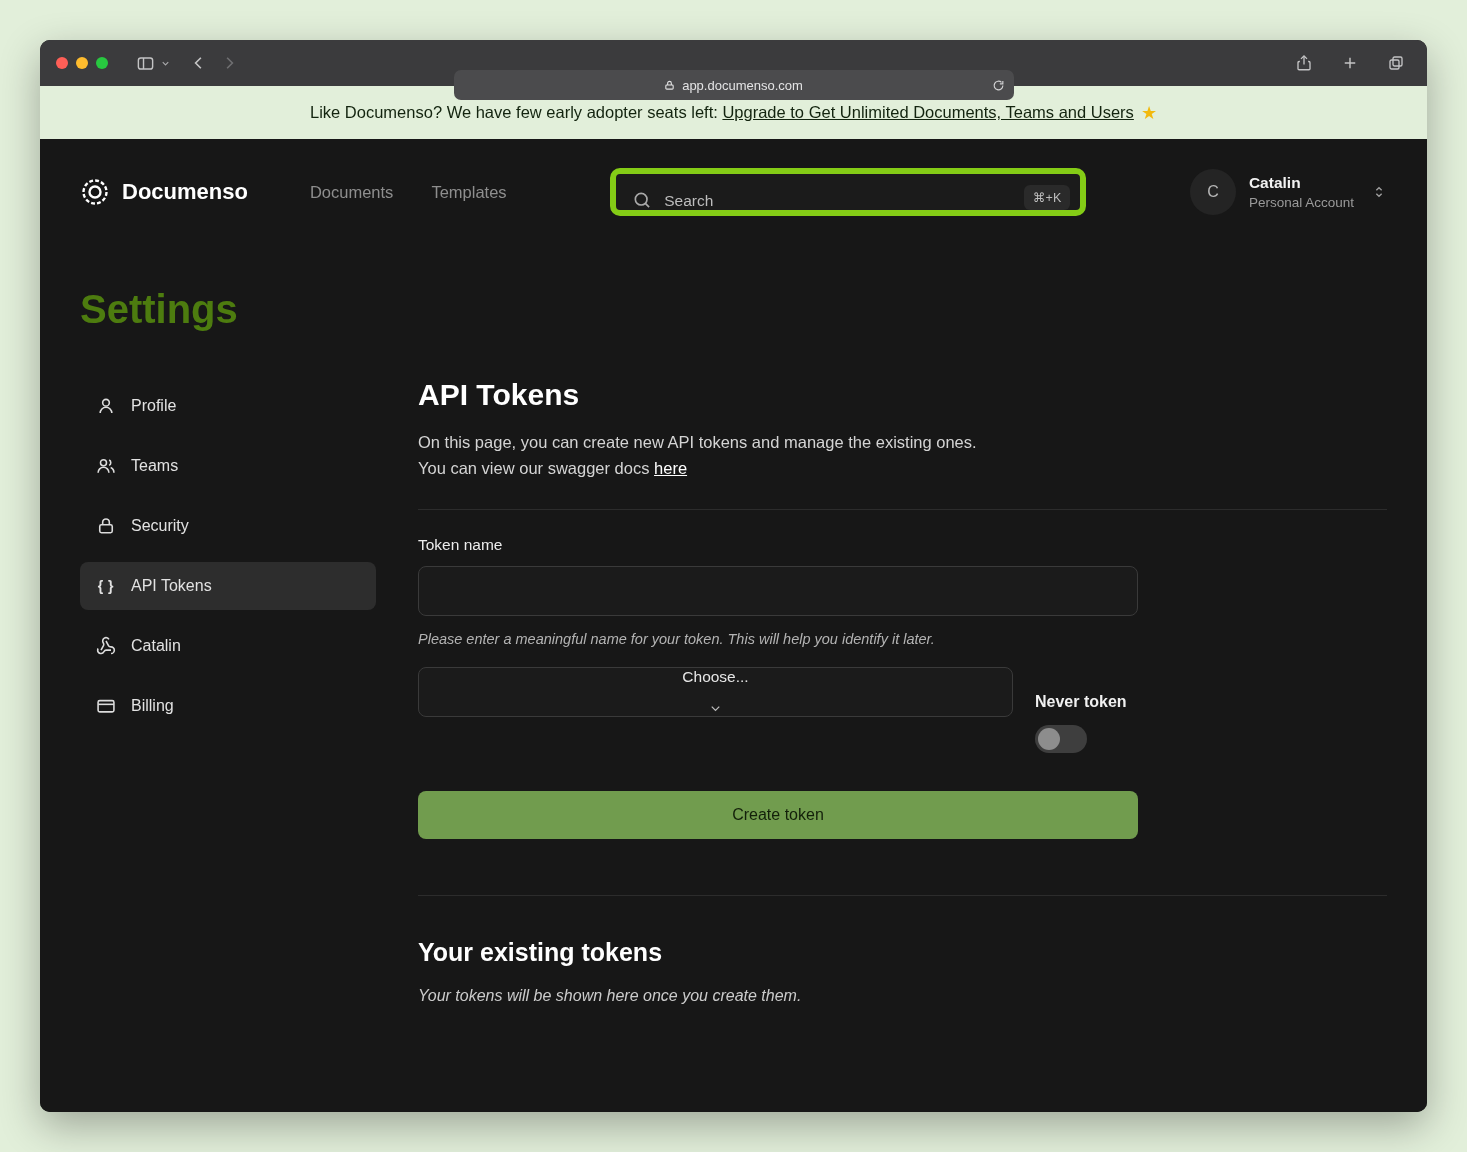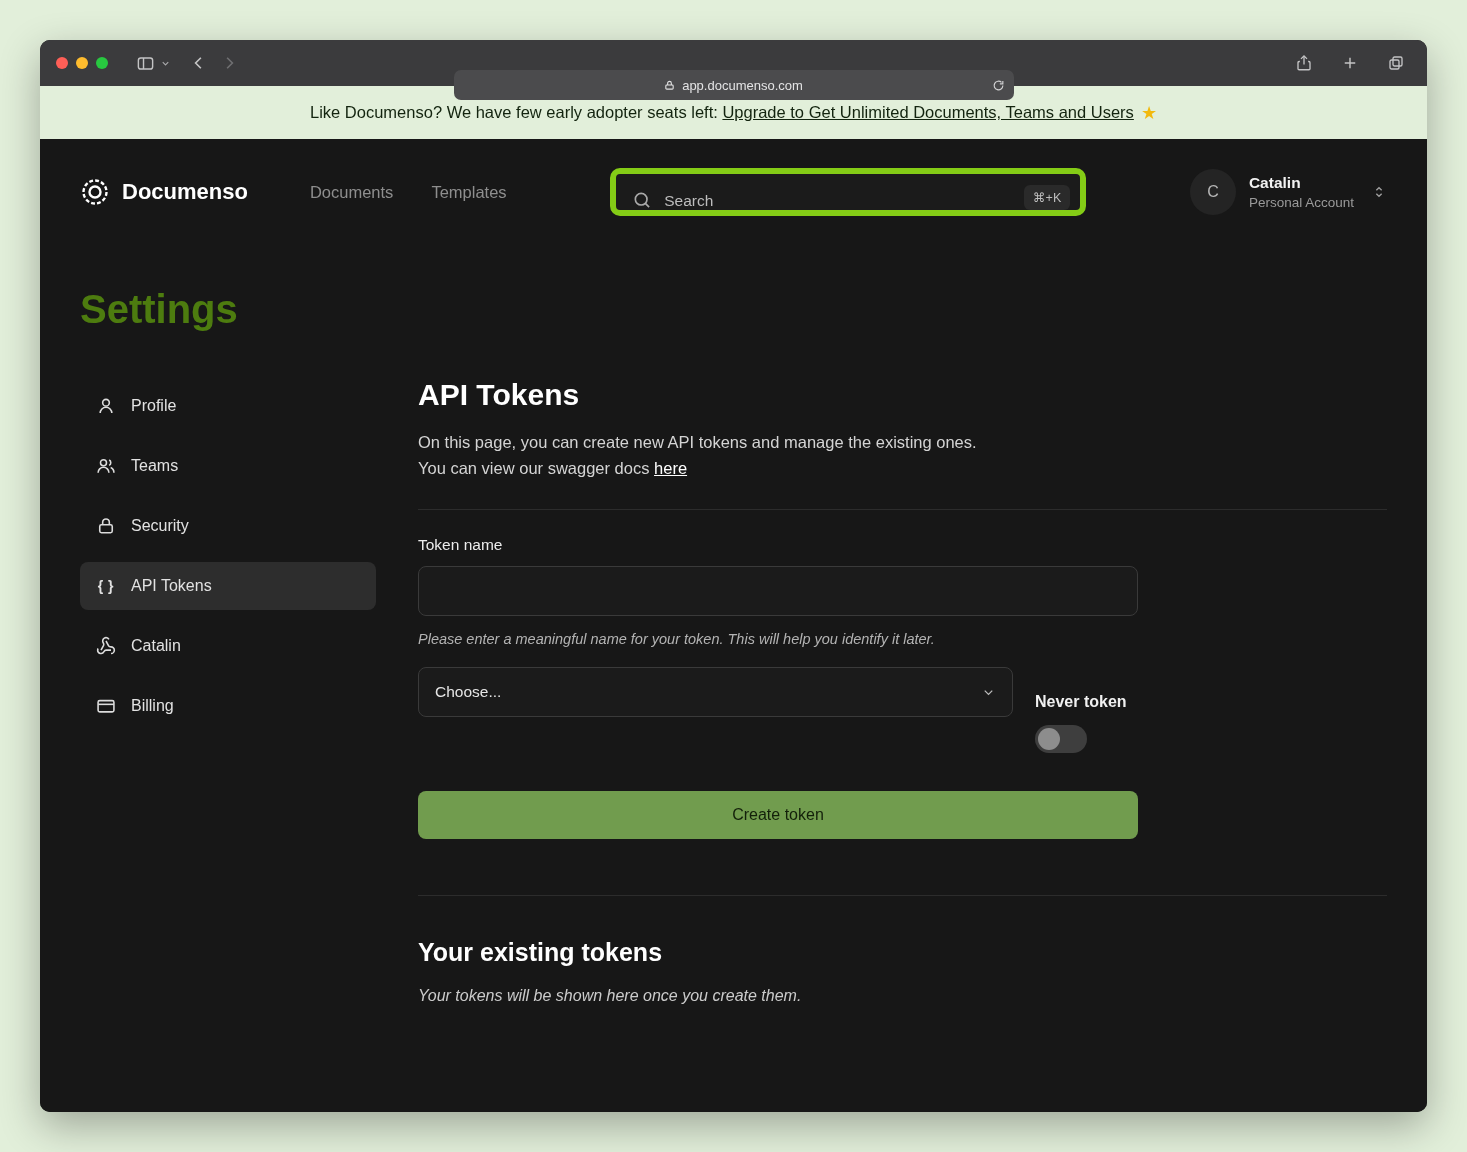--- a/index.html
+++ b/index.html
@@ -105,21 +105,21 @@
     color:#fff; font-size:15px; padding:0 14px; outline:none;
     font-family:inherit;
   }
   .help { font-style:italic; color:#b3b3b3; font-size:14.5px; margin-top:15px; }
 
   .exp-row { display:flex; margin-top:20px; }
   .select {
     width:595px; height:50px; background:#1b1b1b;
     border:1px solid #3a3a3a; border-radius:8px;
     display:flex; align-items:center; justify-content:space-between;
-    padding:0 16px; color:#e6e6e6; font-size:15.5px; cursor:pointer;
+    padding:0 16px; color:#e6e6e6; font-size:15.5px; cursor:pointer;flex-direction:column;
   }
   .never-col { margin-left:22px; }
   .never-label { font-size:16px; font-weight:600; color:#f0f0f0; margin:26px 0 14px; }
   .toggle {
     width:52px; height:28px; border-radius:14px; background:#3e3e3e;
     position:relative; cursor:pointer;
   }
   .toggle .knob { position:absolute; top:3px; left:3px; width:22px; height:22px; border-radius:50%; background:#8d8d8d; }
 
   .create-btn {

